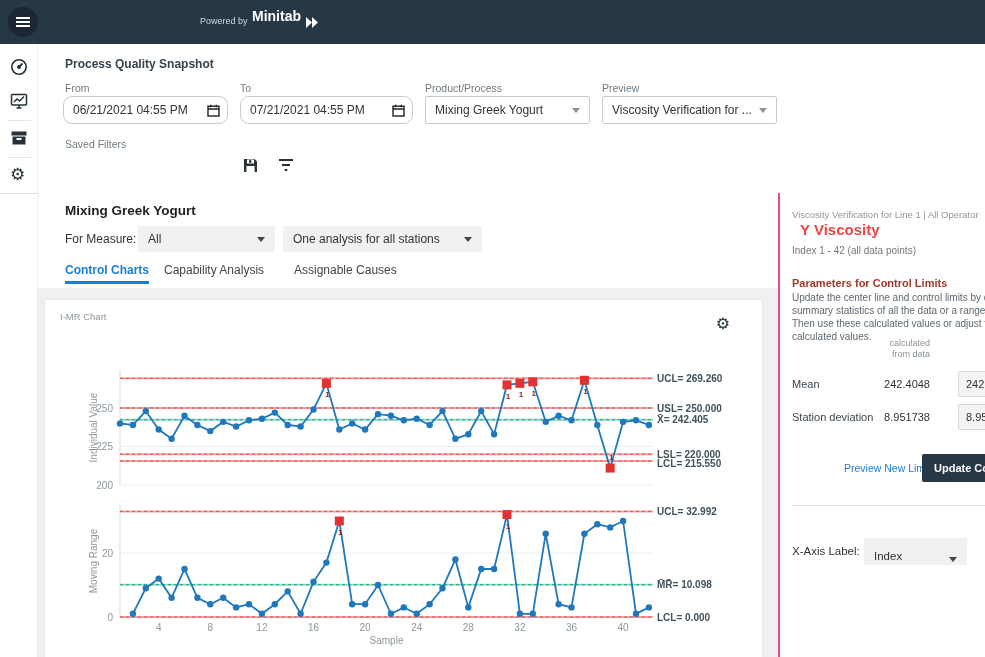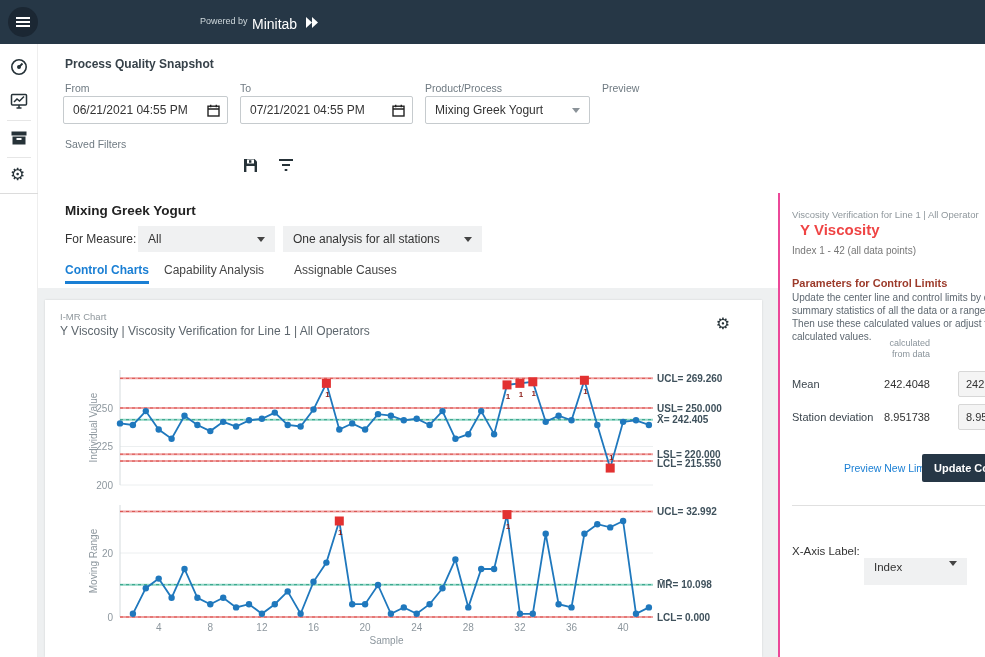--- a/index.html
+++ b/index.html
@@ -6,34 +6,34 @@
   html,body { width:985px; height:657px; overflow:hidden; background:#fff;
     font-family:"Liberation Sans", sans-serif; }
   
   .header { position:absolute; left:0; top:0; width:985px; height:44px; background:#263746; color:#fff; }
   .burger-wrap { position:absolute; left:8px; top:7px; width:30px; height:30px; border-radius:50%;
     background:#1b2733; display:flex; align-items:center; justify-content:center; cursor:pointer; }
   .burger-lines { width:14px; }
   .burger-lines div { height:2px; background:#fff; margin:2px 0; }
   .app-title { position:absolute; left:36px; top:9px; font-size:19px; font-weight:400; letter-spacing:.3px; }
   .powered { position:absolute; left:200px; top:16px; font-size:9px; color:#cfd8dc; }
-  .brand { position:absolute; left:252px; top:16px; font-size:14px; font-weight:normal; }
+  .brand { position:absolute; left:252px; top:8px; font-size:14px; font-weight:bold; }
   .brand-logo { position:absolute; left:306px; top:14px; }
   .portal { position:absolute; right:14px; top:14px; font-size:12px; color:#f0abfc; cursor:pointer;margin-top:30px; }
   .portal .caret-down { display:inline-block; margin-left:6px; width:0; height:0;
     border-left:4px solid transparent; border-right:4px solid transparent; border-top:5px solid #fff; vertical-align:middle; }
   
   .sidebar { position:absolute; left:0; top:44px; width:38px; height:613px; background:#fff; border-right:1px solid #eee; }
   .side-icon { position:absolute; left:10px; width:18px; height:18px; cursor:pointer; color:#263238; }
   .side-div { position:absolute; left:7px; width:24px; height:1px; background:#e6e6e6; }
   
   .filter-panel { position:absolute; left:38px; top:44px; width:947px; height:149px; background:#fff; }
   .fp-title { position:absolute; left:27px; top:13px; font-size:12px; font-weight:bold; color:#37424a; }
   .f-label { position:absolute; font-size:10.5px; color:#6f7a82; }
-  .f-input { position:absolute; height:28px; border:1px solid #c6cbce; border-radius:2px; background:#fff;
+  .f-input { position:absolute; height:28px; border:1px solid #c6cbce; border-radius:9px; background:#fff;
     font-size:12px; color:#333; padding:0 28px 0 9px; font-family:"Liberation Sans",sans-serif; width:100%; }
   .f-box { position:absolute; height:28px; }
   .f-box input { width:100%; }
   .cal-icon { position:absolute; right:8px; top:7px; pointer-events:none; }
   .dd { position:absolute; height:28px; border:1px solid #c6cbce; border-radius:2px; background:#fff;
     font-size:12px; color:#333; display:flex; align-items:center; padding:0 9px; cursor:pointer; }
   .dd .spacer { flex:1; }
   .dd-caret { width:0; height:0; border-left:4px solid transparent; border-right:4px solid transparent;
     border-top:5px solid #8a9298; }
   .flat-dd { position:absolute; height:26px; background:#f0f1f2; font-size:12px; color:#333;
@@ -69,21 +69,21 @@
   .rp-input { position:absolute; left:178px; width:80px; height:26px; background:#f4f4f4;
     border:1px solid #d7d7d7; border-radius:2px; font-size:11px; color:#333; padding:0 7px;
     font-family:"Liberation Sans",sans-serif; }
   .rp-link { position:absolute; left:64px; top:269px; font-size:10.5px; color:#1a7fd4; cursor:pointer; }
   .rp-btn { position:absolute; left:142px; top:261px; width:150px; height:28px; background:#263746;
     color:#fff; font-size:11px; font-weight:bold; border:none; border-radius:2px; text-align:left;
     padding:0 12px; cursor:pointer; font-family:"Liberation Sans",sans-serif; white-space:nowrap; }
   .rp-div { position:absolute; left:12px; top:312px; width:195px; height:1px; background:#e0e0e0; }
   .rp-xaxis-label { position:absolute; left:12px; top:352px; font-size:11.5px; color:#333; }
   .rp-flat-dd { position:absolute; left:84px; top:345px; width:103px; height:27px; background:#f0f1f2;
-    font-size:11.5px; color:#333; display:flex; align-items:flex-start; padding:3px 10px; cursor:pointer;margin-top:20px; }
+    font-size:11.5px; color:#333; display:flex; align-items:flex-end; padding:3px 10px; cursor:pointer; }
   .flat-caret { width:0; height:0; border-left:4px solid transparent; border-right:4px solid transparent;
     border-top:5px solid #444; }
 </style>
 </head>
 <body>
 
 <div class="header">
   <div class="burger-wrap">
     <div class="burger-lines">
         <div></div>
@@ -153,20 +153,25 @@
         </svg>
     </span>
   </div>
   <div class="f-label" style="left:387px; top:38px;">Product/Process</div>
   <div class="dd" style="left:387px; top:52px; width:165px;">
     <span>Mixing Greek Yogurt</span>
       <span class="spacer"></span>
       <span class="dd-caret"></span>
   </div>
   <div class="f-label" style="left:564px; top:38px;">Preview</div>
+  <div class="dd" style="left:564px; top:52px; width:175px;">
+    <span>Viscosity Verification for ...</span>
+      <span class="spacer"></span>
+      <span class="dd-caret"></span>
+  </div>
   <div class="f-label" style="left:27px; top:94px;">Saved Filters</div>
   <span class="icon-btn" style="left:204px; top:113px;">
     <svg width="17" height="17" viewBox="0 0 17 17">
         <path d="M2 2 h10.5 L15 4.5 V15 H2 Z" fill="#263238"></path>
         <rect x="5" y="2.5" width="7" height="4" fill="#fff"></rect>
         <rect x="7" y="3.2" width="2.4" height="2.6" fill="#263238"></rect>
         <rect x="4.4" y="9" width="8.2" height="6" fill="#fff"></rect>
       </svg>
   </span>
   <span class="icon-btn" style="left:240px; top:114px;">
@@ -194,21 +199,20 @@
 
   <div class="tab active" style="left:27px;">Control Charts</div>
   <div class="tab" style="left:126px;">Capability Analysis</div>
   <div class="tab" style="left:256px;">Assignable Causes</div>
   <div class="tab-underline" style="left:27px; width:84px;"></div>
 
   <div class="gray-band"></div>
 
   <div class="card">
     <div class="card-sub">I-MR Chart</div>
-    <div class="card-title">Y Viscosity | Viscosity Verification for Line 1 | All Operators</div>
     <div class="card-gear">⚙</div>
     <svg class="chart-svg" id="imr-svg" viewBox="0 0 717 357">
         <line x1="75" y1="185" x2="608" y2="185" stroke="#eceff0" stroke-width="1"></line>
         <text x="68" y="188.5" text-anchor="end" font-size="10" fill="#8d979e">200</text>
         <line x1="75" y1="146.5" x2="608" y2="146.5" stroke="#eceff0" stroke-width="1"></line>
         <text x="68" y="150" text-anchor="end" font-size="10" fill="#8d979e">225</text>
         <line x1="75" y1="108" x2="608" y2="108" stroke="#eceff0" stroke-width="1"></line>
         <text x="68" y="111.5" text-anchor="end" font-size="10" fill="#8d979e">250</text>
         <line x1="75" y1="70" x2="75" y2="185" stroke="#d5dbde" stroke-width="1"></line>
         <text x="52" y="127.5" text-anchor="middle" font-size="10" fill="#8d979e" transform="rotate(-90 52 127.5)">Individual Value</text>

